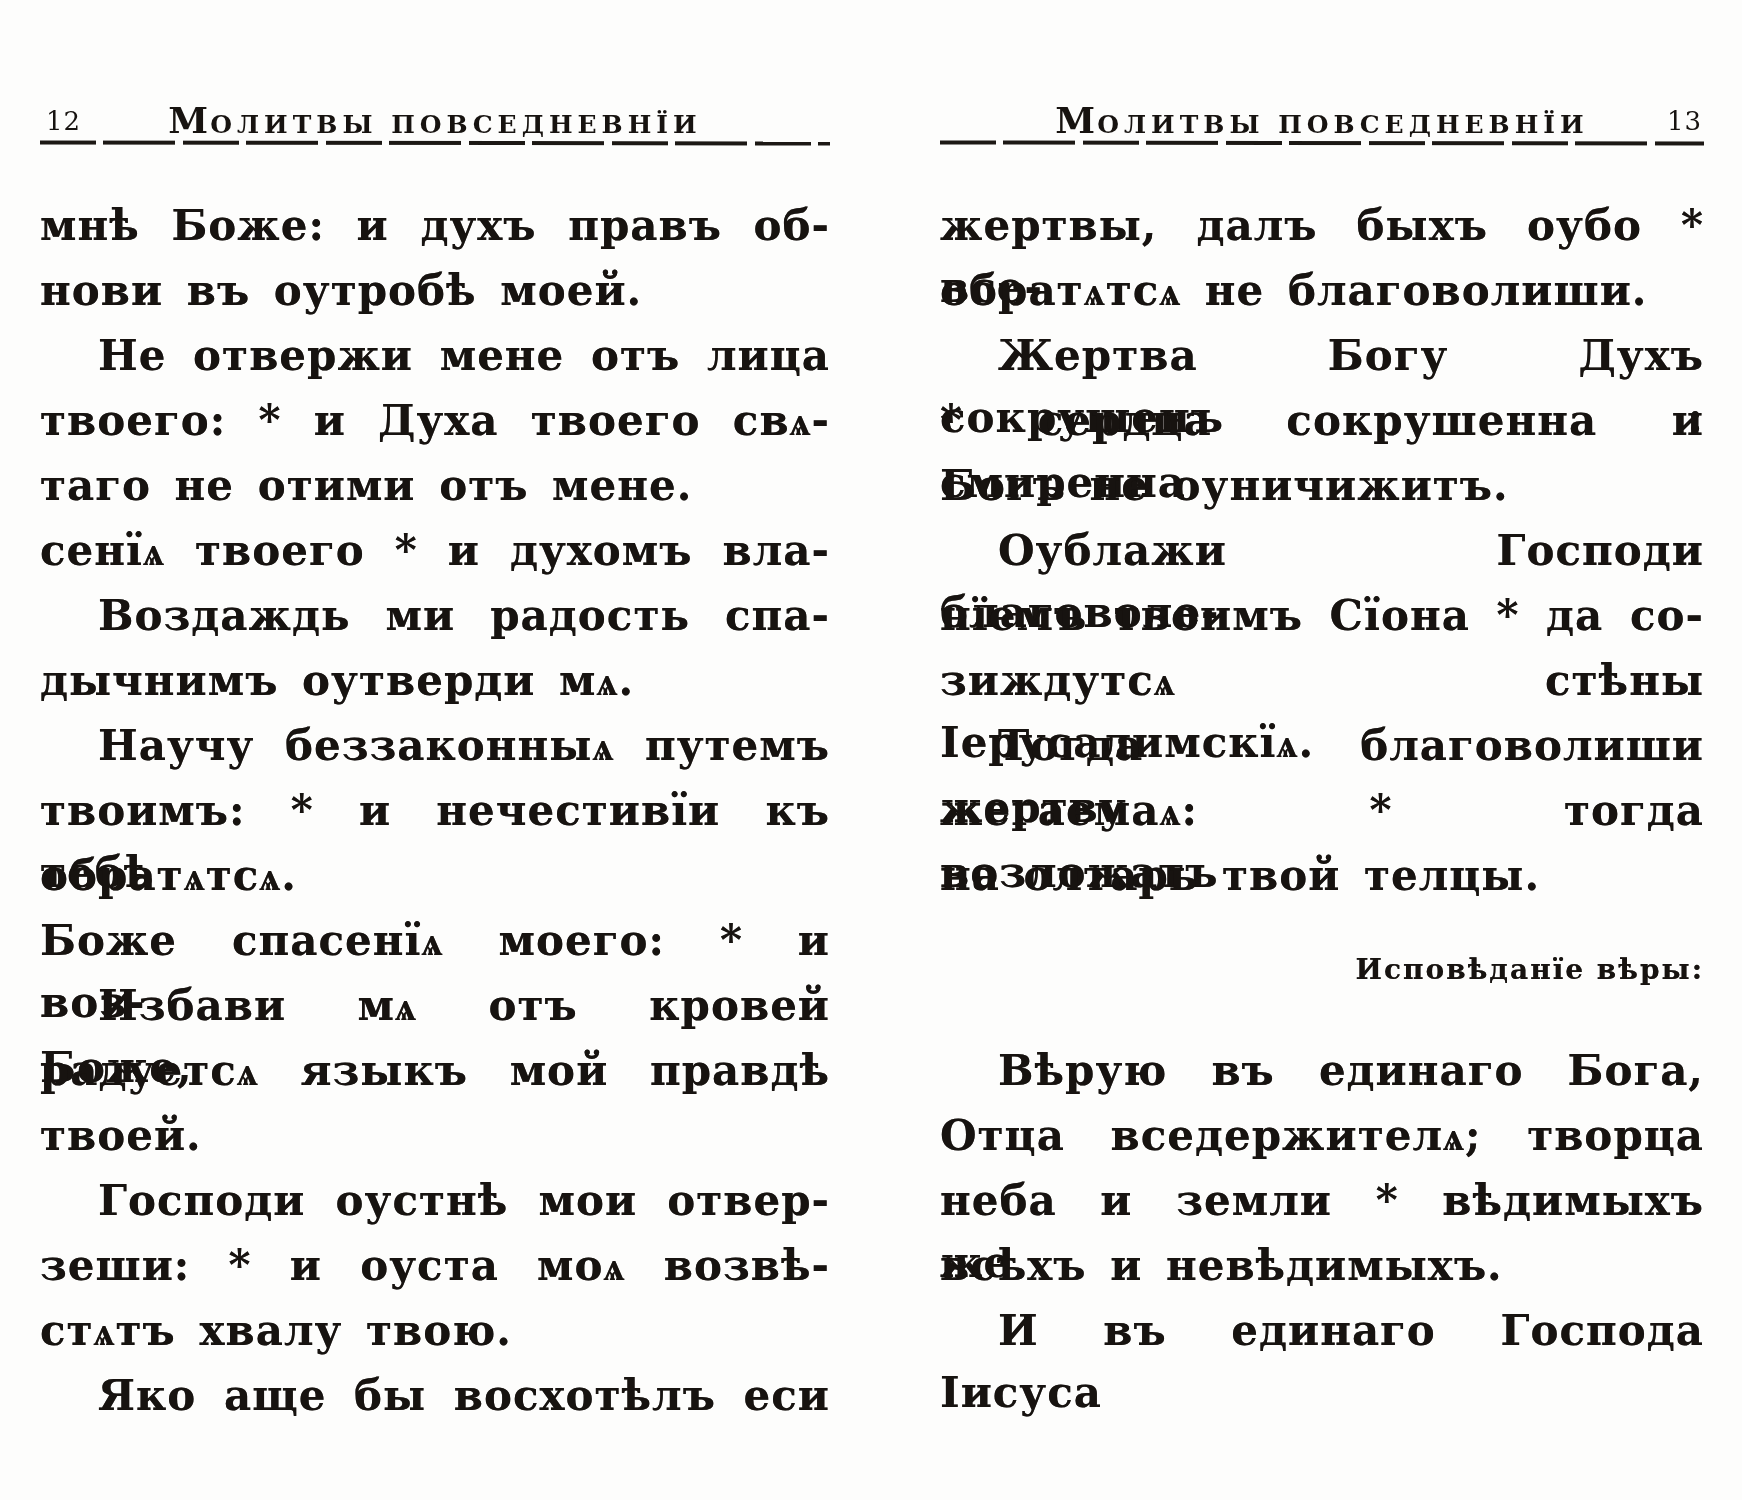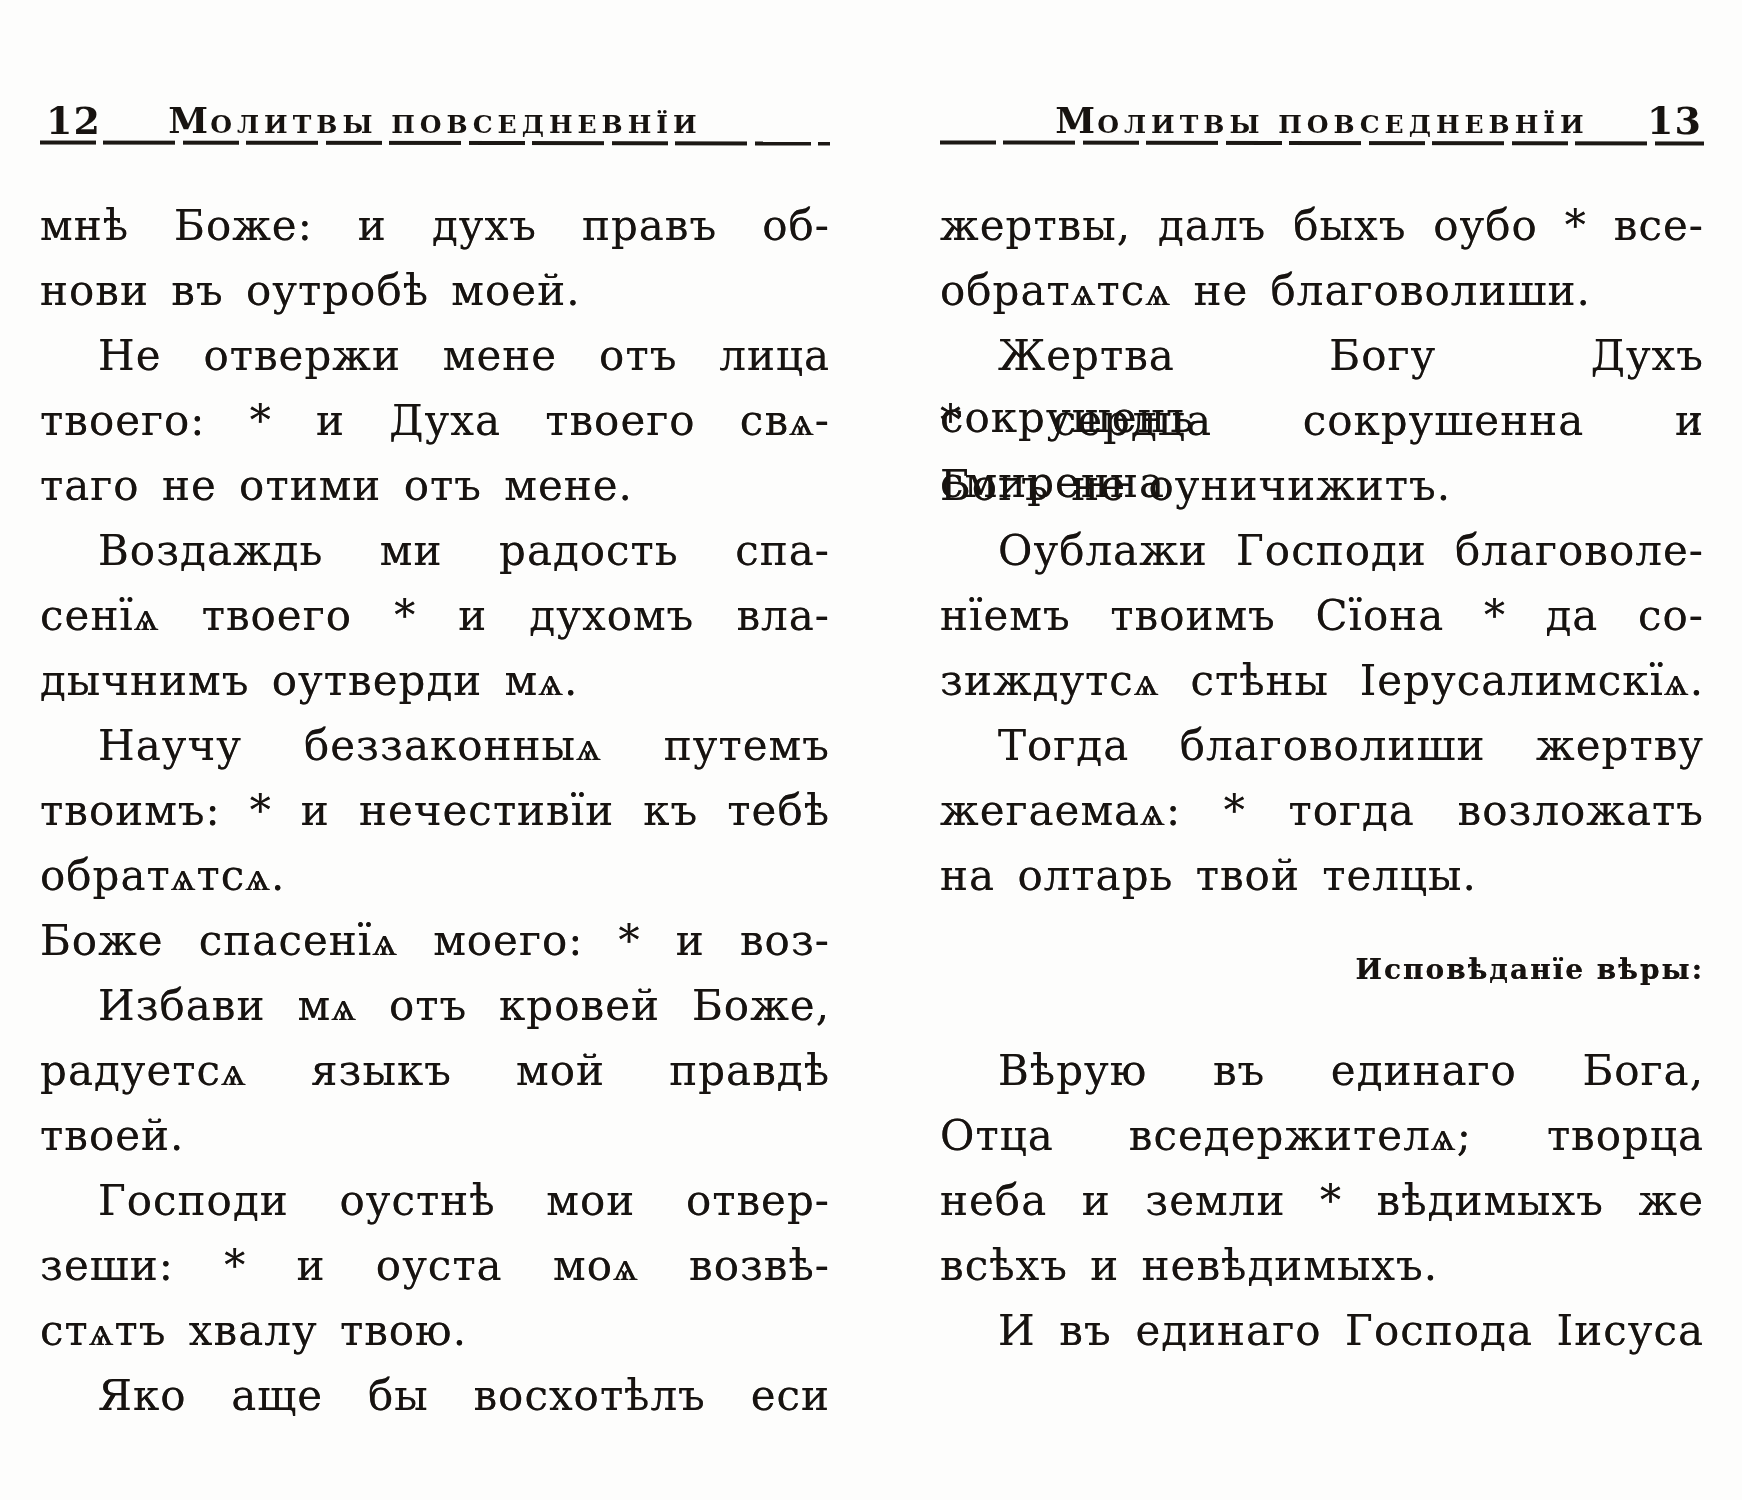--- a/index.html
+++ b/index.html
@@ -24,23 +24,23 @@
   }
   .page.left  { margin-left: 40px;  width: 790px; }
   .page.right { margin-left: 110px; width: 764px; }
 
   .running-head {
     position: relative;
     height: 46px;
   }
   .page-num {
     position: absolute;
-    top: 8px;
-    font-size: 38px;
-    font-weight: bold;
+    top: 16px;
+    font-size: 26px;
+    font-weight: normal;
     letter-spacing: 1px;
   }
   .page.left  .page-num { left: 6px; }
   .page.right .page-num { right: 2px; }
   .head-title {
     text-align: center;
     text-transform: uppercase;
     font-weight: bold;
     font-size: 25px;
     letter-spacing: 5px;
@@ -60,21 +60,21 @@
       #1c1814 63px, #1c1814 135px,
       rgba(28,24,20,0) 135px, rgba(28,24,20,0) 143px);
     transform: rotate(0.08deg);
   }
 
   .lines { margin-top: 50px; }
   .line {
     height: 65px;
     line-height: 62px;
     font-size: 42px;
-    font-weight: normal;
+    font-weight: bold;
     letter-spacing: 1px;
     word-spacing: 8px;
     text-align: justify;
     text-align-last: justify;
     text-shadow: 0 0 0.5px rgba(23,19,16,0.65);
   }
   .line.indent { text-indent: 58px; }
   .line.end    { text-align-last: left; }
 
   .section-heading {
@@ -99,22 +99,22 @@
       <div class="page-num">12</div>
       <div class="head-title">Молитвы повседневнїи</div>
     </div>
     <div class="head-rule"></div>
     <div class="lines">
       <div class="line">мнѣ Боже: и духъ правъ об-</div>
       <div class="line end">нови въ оутробѣ моей.</div>
       <div class="line indent">Не отвержи мене отъ лица</div>
       <div class="line">твоего: * и Духа твоего свѧ-</div>
       <div class="line end">таго не отими отъ мене.</div>
+      <div class="line">сенїѧ твоего * и духомъ вла-</div>
       <div class="line indent">Воздаждь ми радость спа-</div>
-      <div class="line">сенїѧ твоего * и духомъ вла-</div>
       <div class="line end">дычнимъ оутверди мѧ.</div>
       <div class="line indent">Научу беззаконныѧ путемъ</div>
       <div class="line">твоимъ: * и нечестивїи къ тебѣ</div>
       <div class="line end">обратѧтсѧ.</div>
       <div class="line">Боже спасенїѧ моего: * и воз-</div>
       <div class="line indent">Избави мѧ отъ кровей Боже,</div>
       <div class="line">радуетсѧ языкъ мой правдѣ</div>
       <div class="line end">твоей.</div>
       <div class="line indent">Господи оустнѣ мои отвер-</div>
       <div class="line">зеши: * и оуста моѧ возвѣ-</div>

